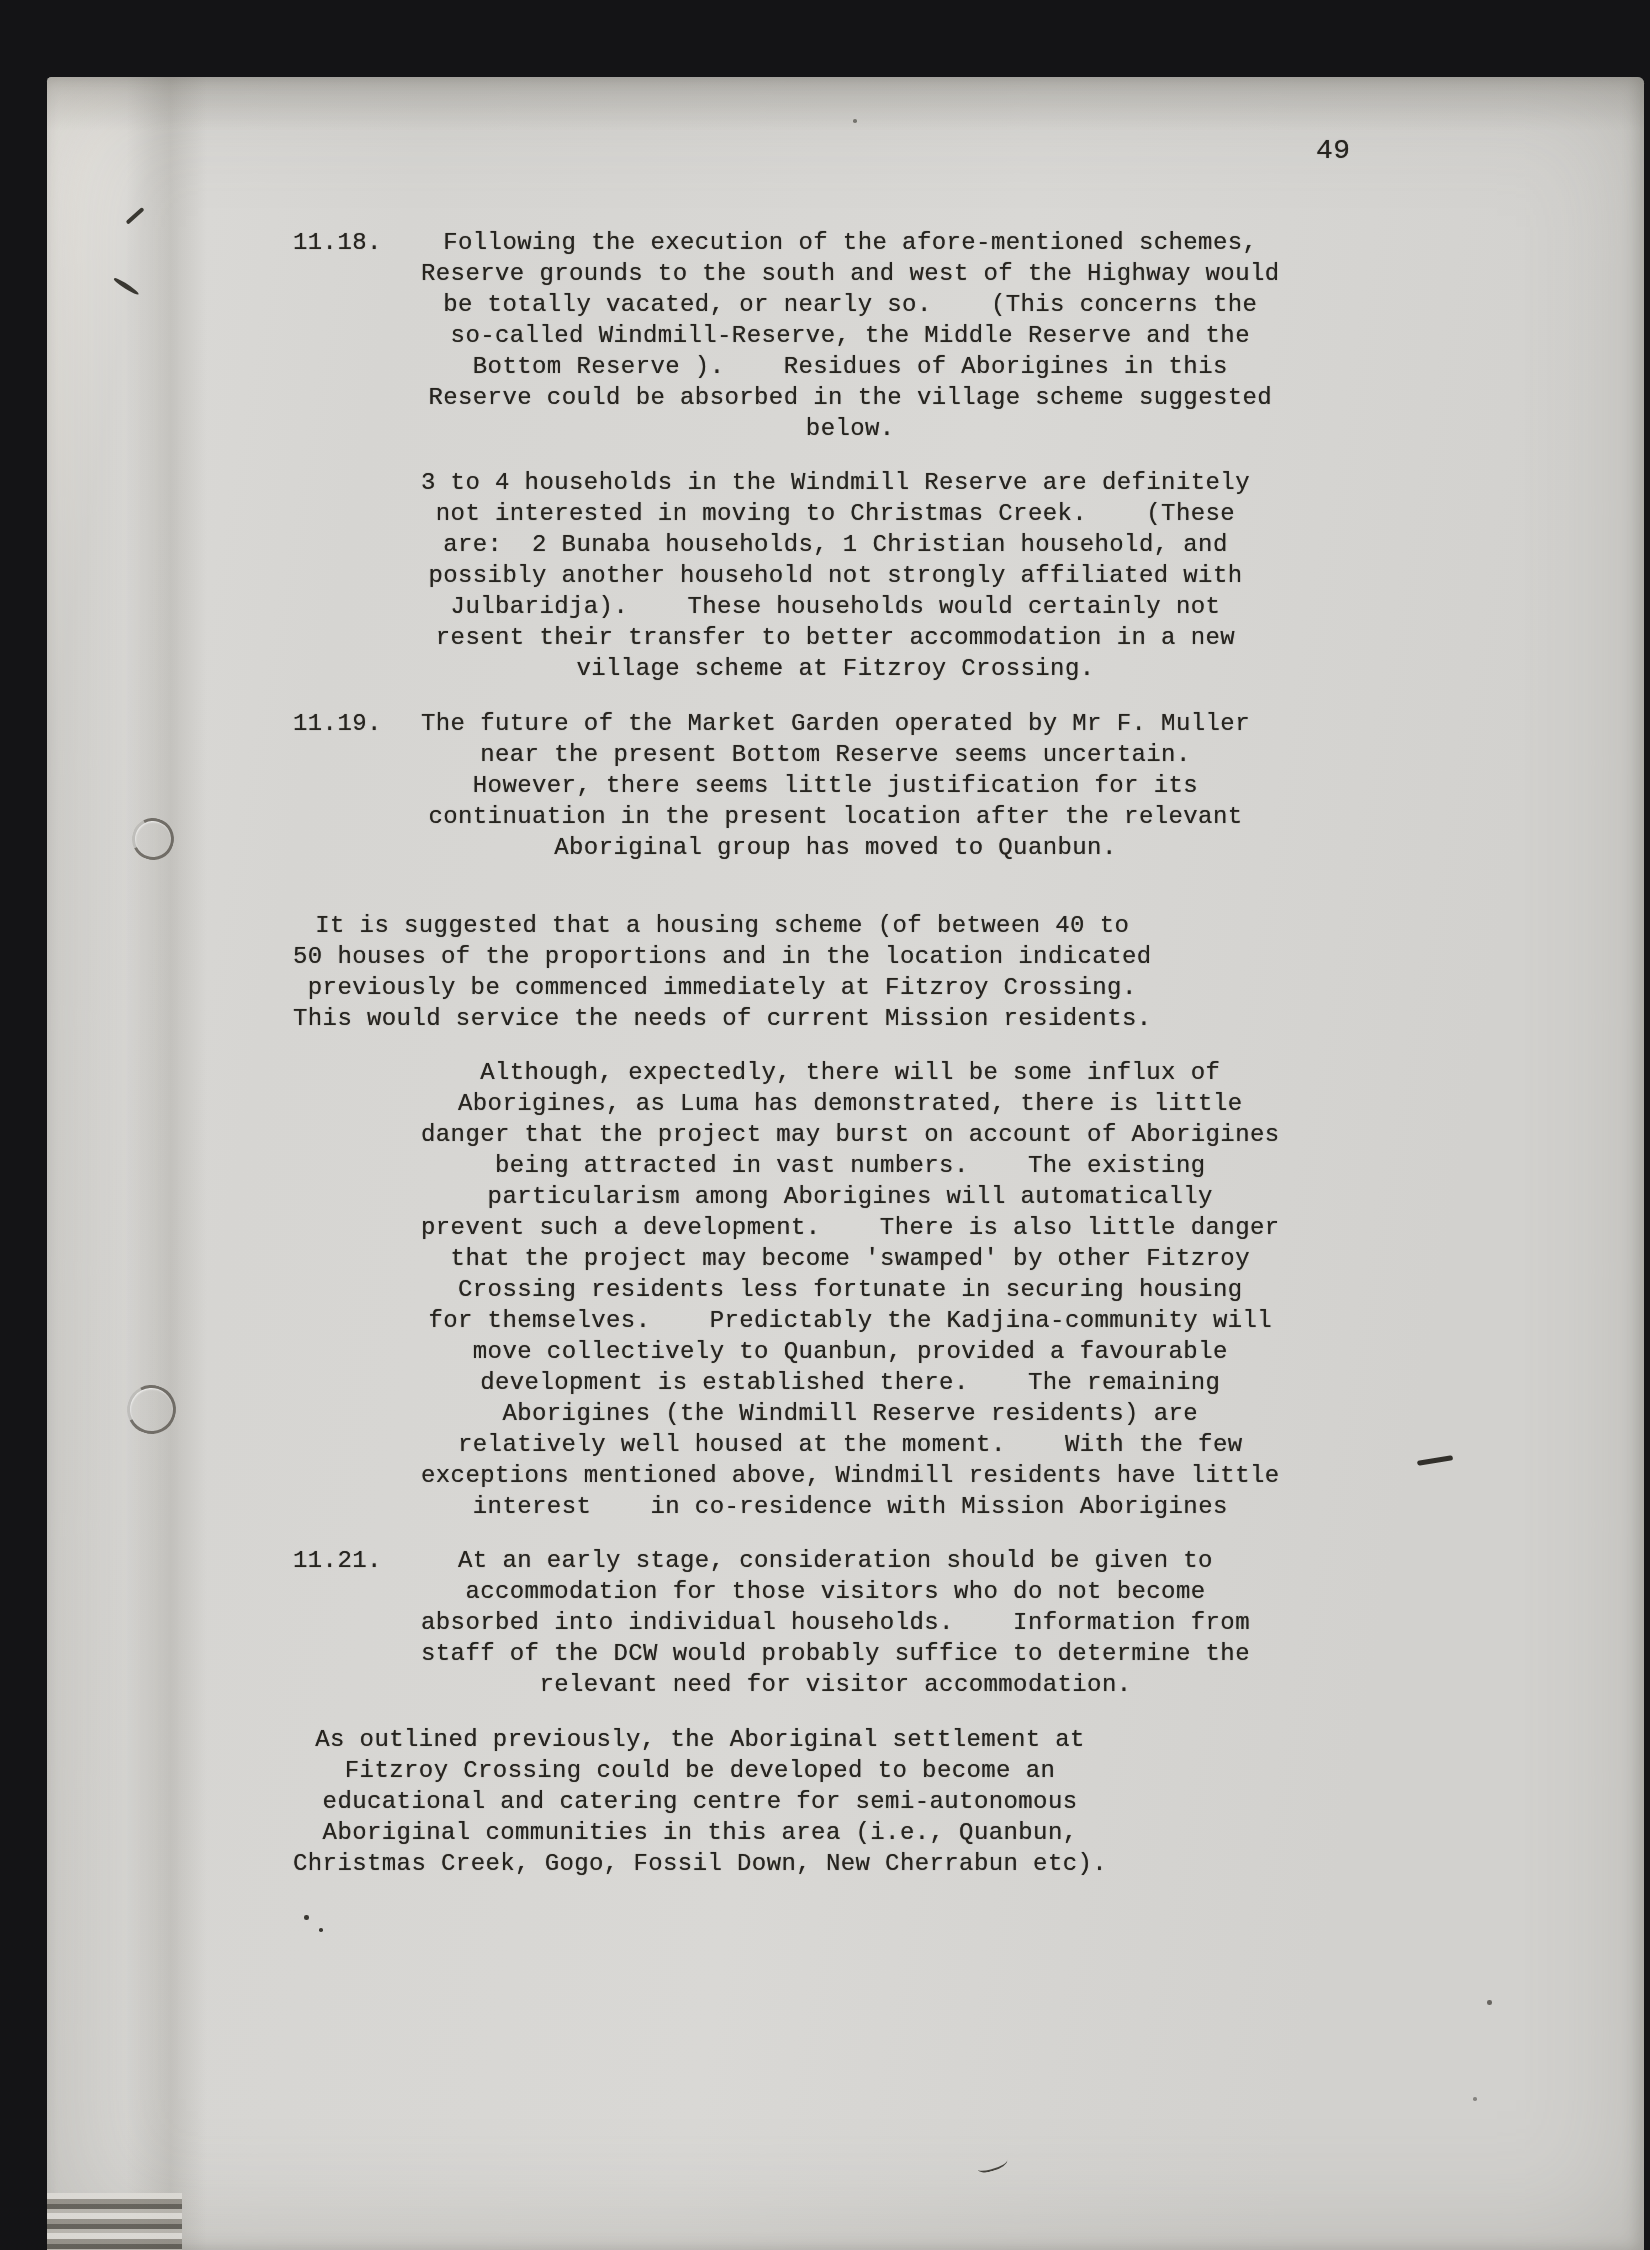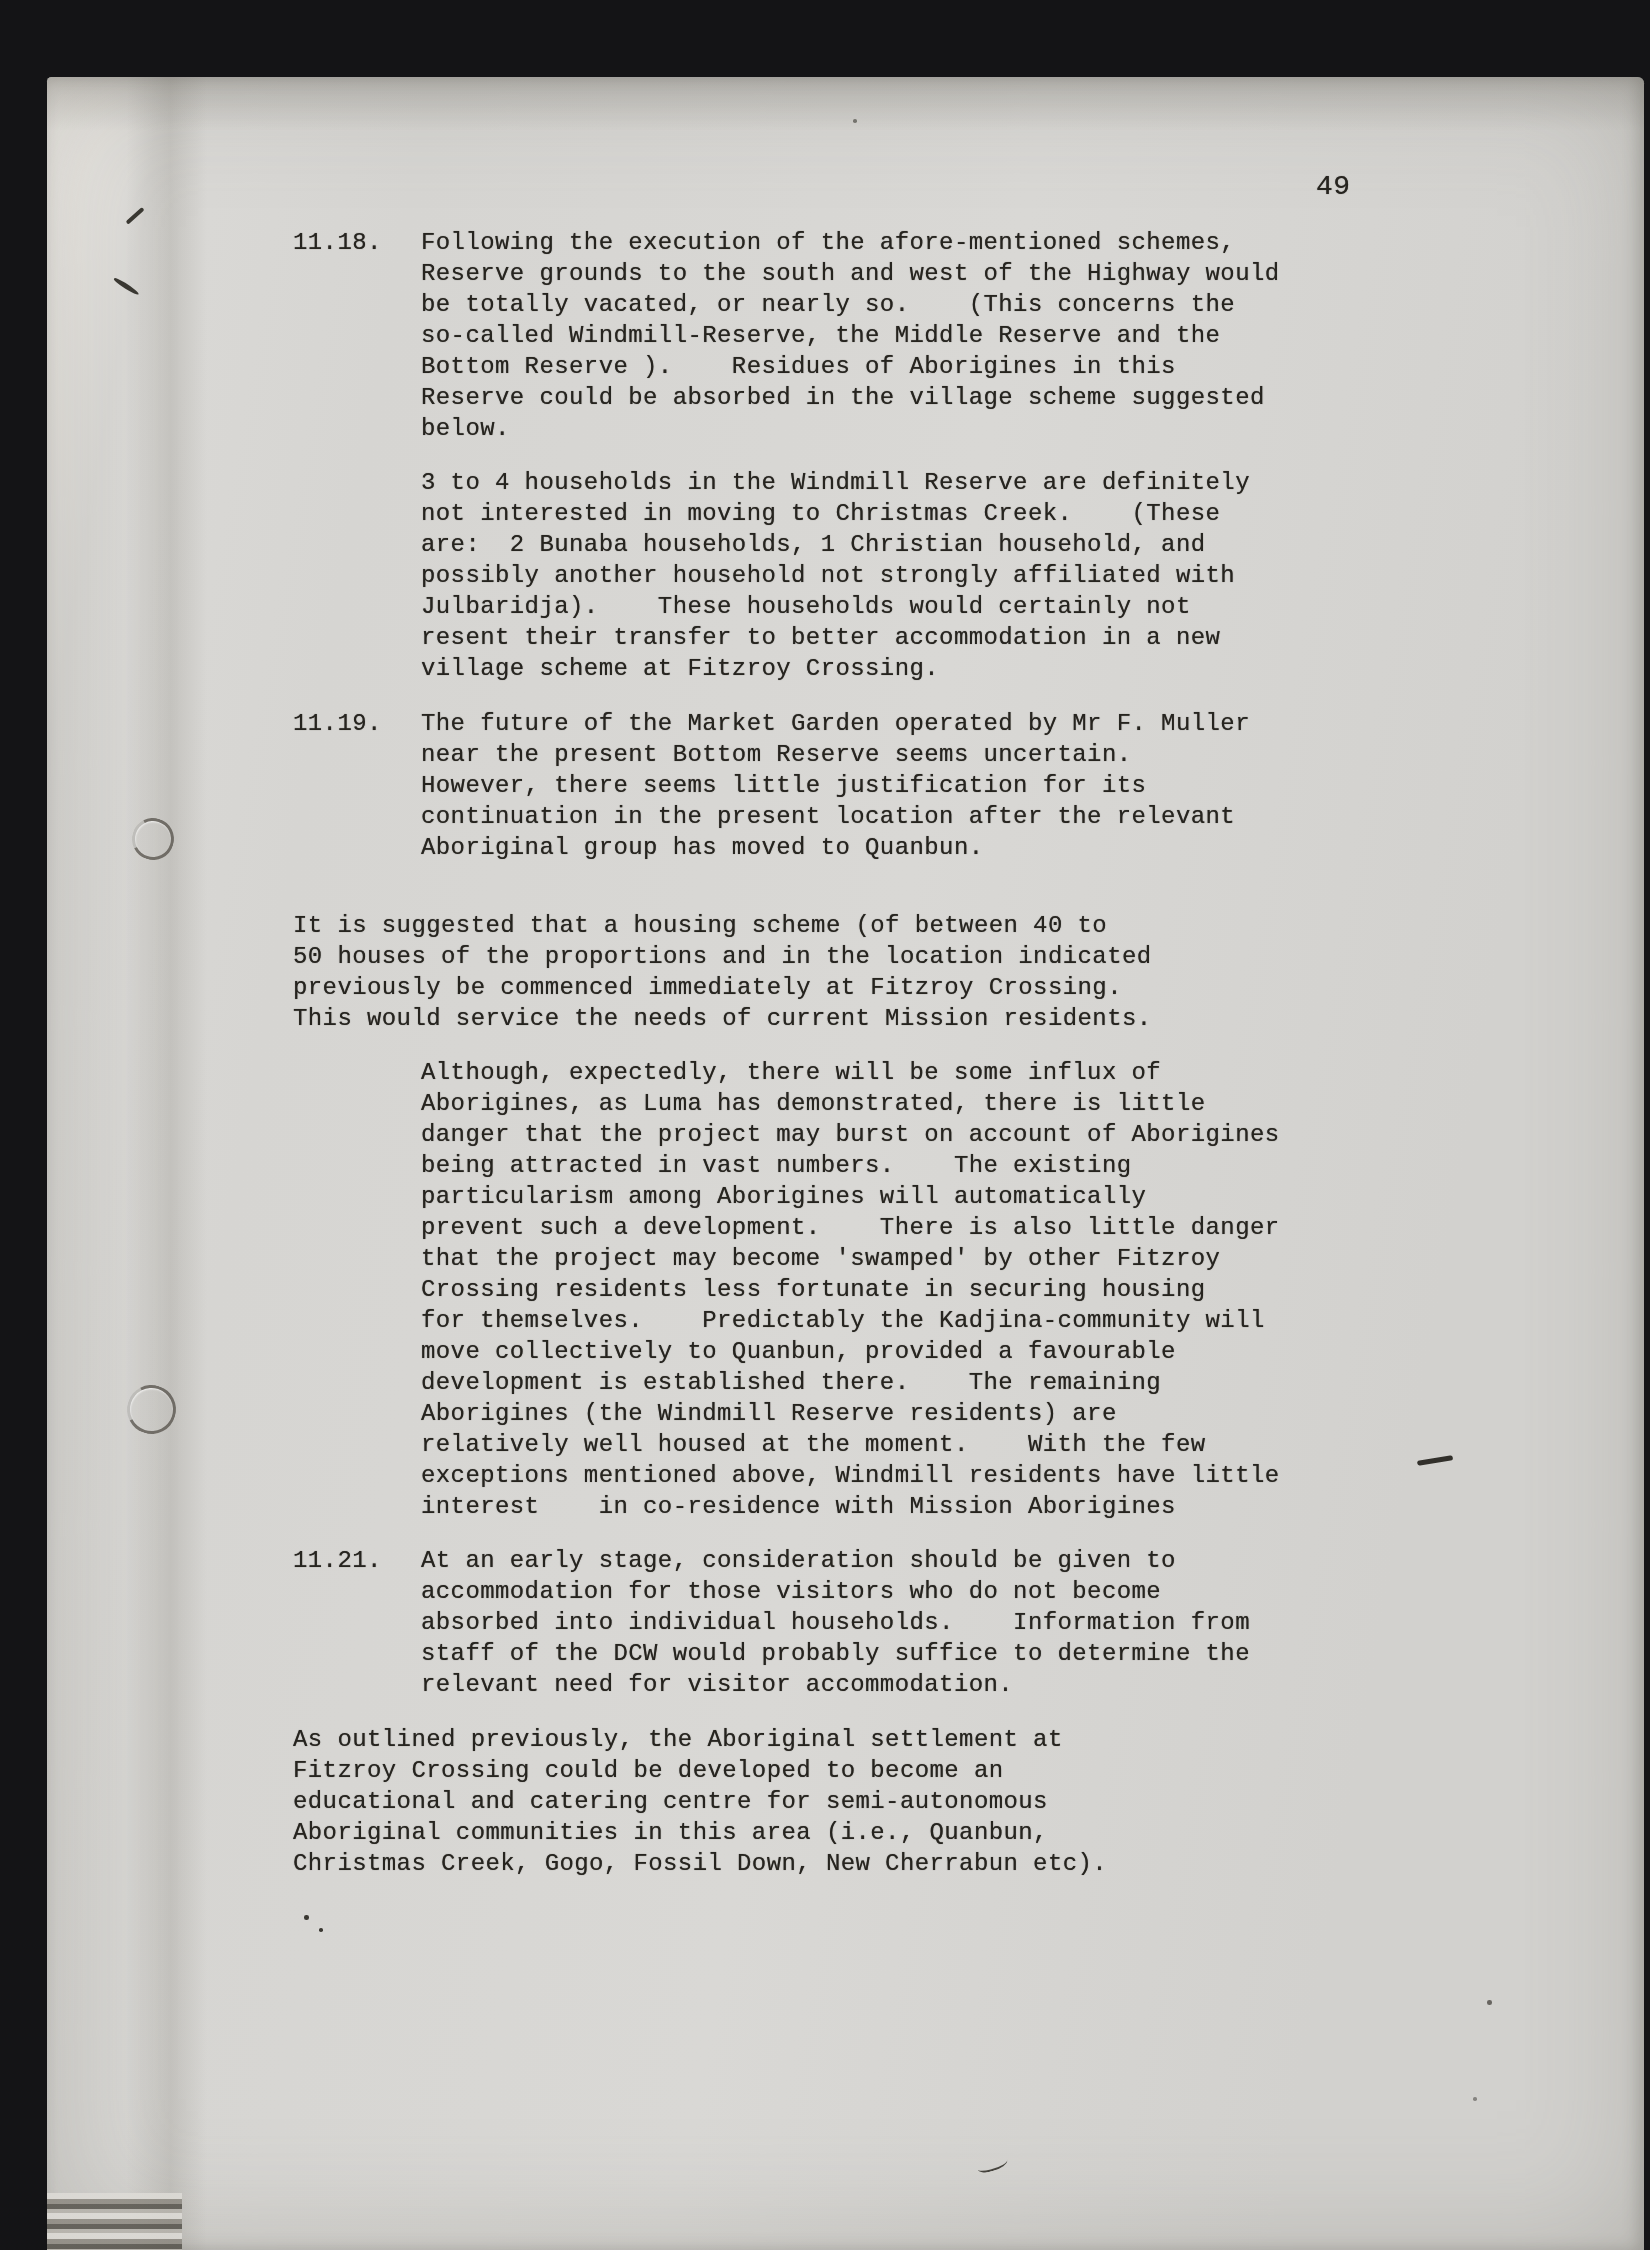--- a/index.html
+++ b/index.html
@@ -60,34 +60,33 @@
   .hole.bottom { left: 127px; top: 1385px; width: 43px; height: 43px; }
 
   
   .page-number {
     position: absolute;
     left: 1316px; top: 135px;
     font-size: 28px; line-height: 31px;
     color: #26241f;
     letter-spacing: 0.4px;
     text-shadow: 0 0 0.9px rgba(38,36,32,0.7);
-    margin-top: 36px;
   }
   .text-layer {
     position: absolute;
     left: 293px; top: 227px;
     width: 1188px;
     color: #26241f;
     font-size: 24px; line-height: 31px;
     letter-spacing: 0.4px;
     text-shadow: 0 0 0.9px rgba(38,36,32,0.7);
   }
   .para { display: flex; margin-bottom: 23.4px; }
   .para .ref  { flex: none; width: 128px; white-space: pre; }
-  .para .body { white-space: pre; }
+  .para .body { white-space: pre; text-align: center; }
 
   
   .artifact { position: absolute; background: #3a3832; border-radius: 2.7px; }
   .pen-mark-1 { left: 124px; top: 214px; width: 21.6px; height: 3.6px; transform: rotate(-42deg); }
   .pen-mark-2 { left: 112px; top: 284px; width: 29px; height: 4.5px; transform: rotate(32deg); border-radius: 40% 60% 50% 50%; }
   .dash-right { left: 1417px; top: 1458px; width: 36px; height: 4.5px; transform: rotate(-9deg); background: #32302b; }
   .dot-a { left: 304px; top: 1915px; width: 4.5px; height: 4.5px; border-radius: 50%; }
   .dot-b { left: 319px; top: 1928px; width: 3.6px; height: 3.6px; border-radius: 50%; }
   .dot-c { left: 1487px; top: 2000px; width: 4.5px; height: 4.5px; border-radius: 50%; opacity: 0.7; }
   .squiggle {

